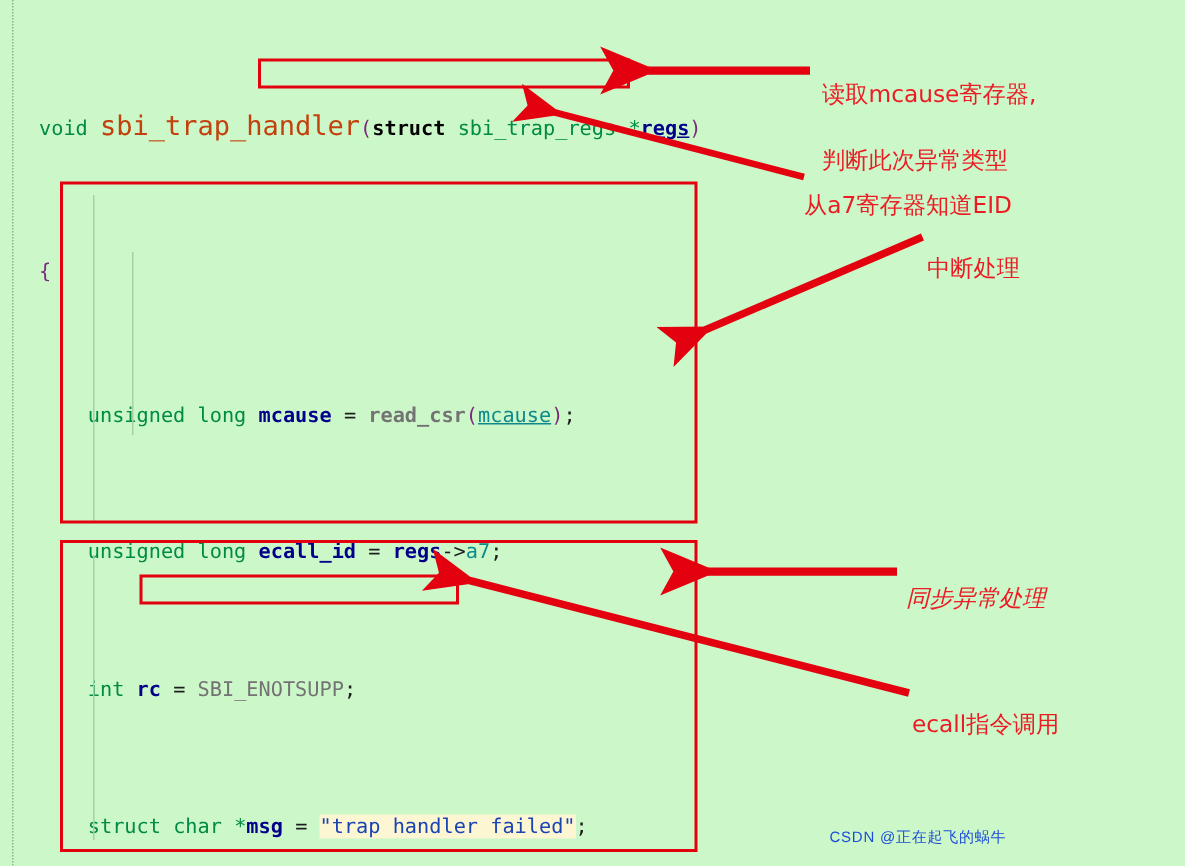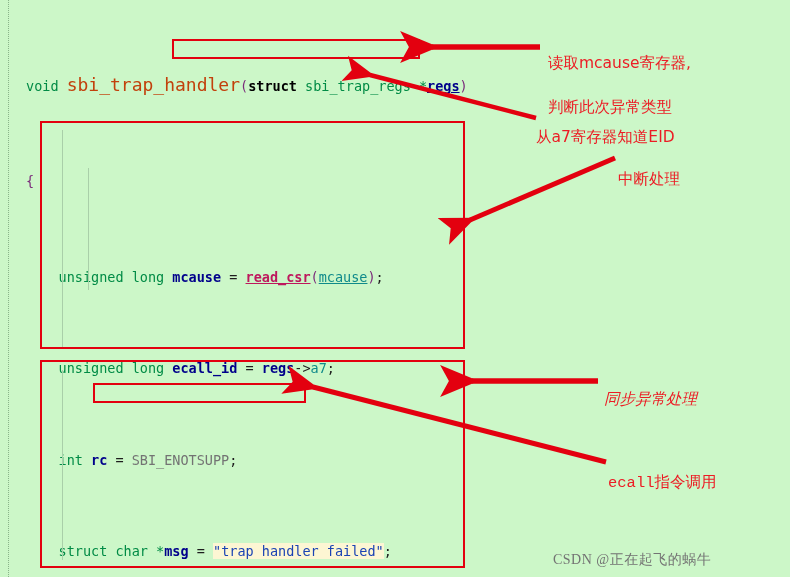--- a/index.html
+++ b/index.html
@@ -21,21 +21,21 @@
 
   
   .gutter{
     position:absolute;left:8px;top:0;width:1px;height:577px;
     border-left:1px dotted #8ab48a;
   }
 
   
   .kw   {color:#000000;font-weight:bold;}
   .typ  {color:#008b45;}
-  .fn   {color:#be185d;font-weight:bold;text-decoration:underline;}      
+  .fn   {color:#737373;font-weight:bold;}      
   .fnb  {color:#00008b;font-weight:bold;text-decoration:underline;}
   .mac  {color:#737373;}                       
   .var  {color:#0f8a8a;margin-top:26px;}                       
   .varu {color:#0f8a8a;text-decoration:underline;}
   .bvar {color:#00008b;font-weight:bold;}
   .pun  {color:#7a2a7a;}                       
   .op   {color:#1d1d1d;}
   .str  {color:#1a43b4;background:#fdf6d3;}
   .bigname{font-size:18px;font-weight:normal;color:#c2410c;letter-spacing:0px;}
   .vline{position:absolute;border-left:1px solid #a9cfa9;}
@@ -43,23 +43,23 @@
   
   .rbox{position:absolute;border:2px solid #e3000f;box-sizing:border-box;}
 
   
   .anno{
     position:absolute;color:#ec1c24;
     font-family:"DejaVu Sans","Liberation Sans",sans-serif;
     font-size:15.5px;line-height:22px;white-space:pre-line;
   }
   .wm{
-    position:absolute;color:#737373;
-    font-family:Liberation Serif, serif;
-    font-size:14px;letter-spacing:.5px;
+    position:absolute;color:#1d4ed8;
+    font-family:Liberation Sans, sans-serif;
+    font-size:10px;letter-spacing:.5px;
   }
   svg.overlay{position:absolute;left:0;top:0;width:790px;height:577px;pointer-events:none;}
 </style>
 </head>
 <body>
 
 <div id="root">
 
   <div class="gutter"></div>
 
@@ -203,19 +203,19 @@
   </div>
 
   <div class="anno" style="left:618px;top:146px;">
     <div>中断处理</div>
   </div>
 
   <div class="anno" style="left:604px;top:366px;font-style:italic;">
     <div>同步异常处理</div>
   </div>
 
-  <div class="anno" style="left:608px;top:450px;font-family:Liberation Mono, monospace;">
+  <div class="anno" style="left:608px;top:450px;">
     <div>ecall指令调用</div>
   </div>
 
   <div class="wm" style="left:553px;top:551px;">CSDN @正在起飞的蜗牛</div>
 
 </div>
 
 </body></html>

